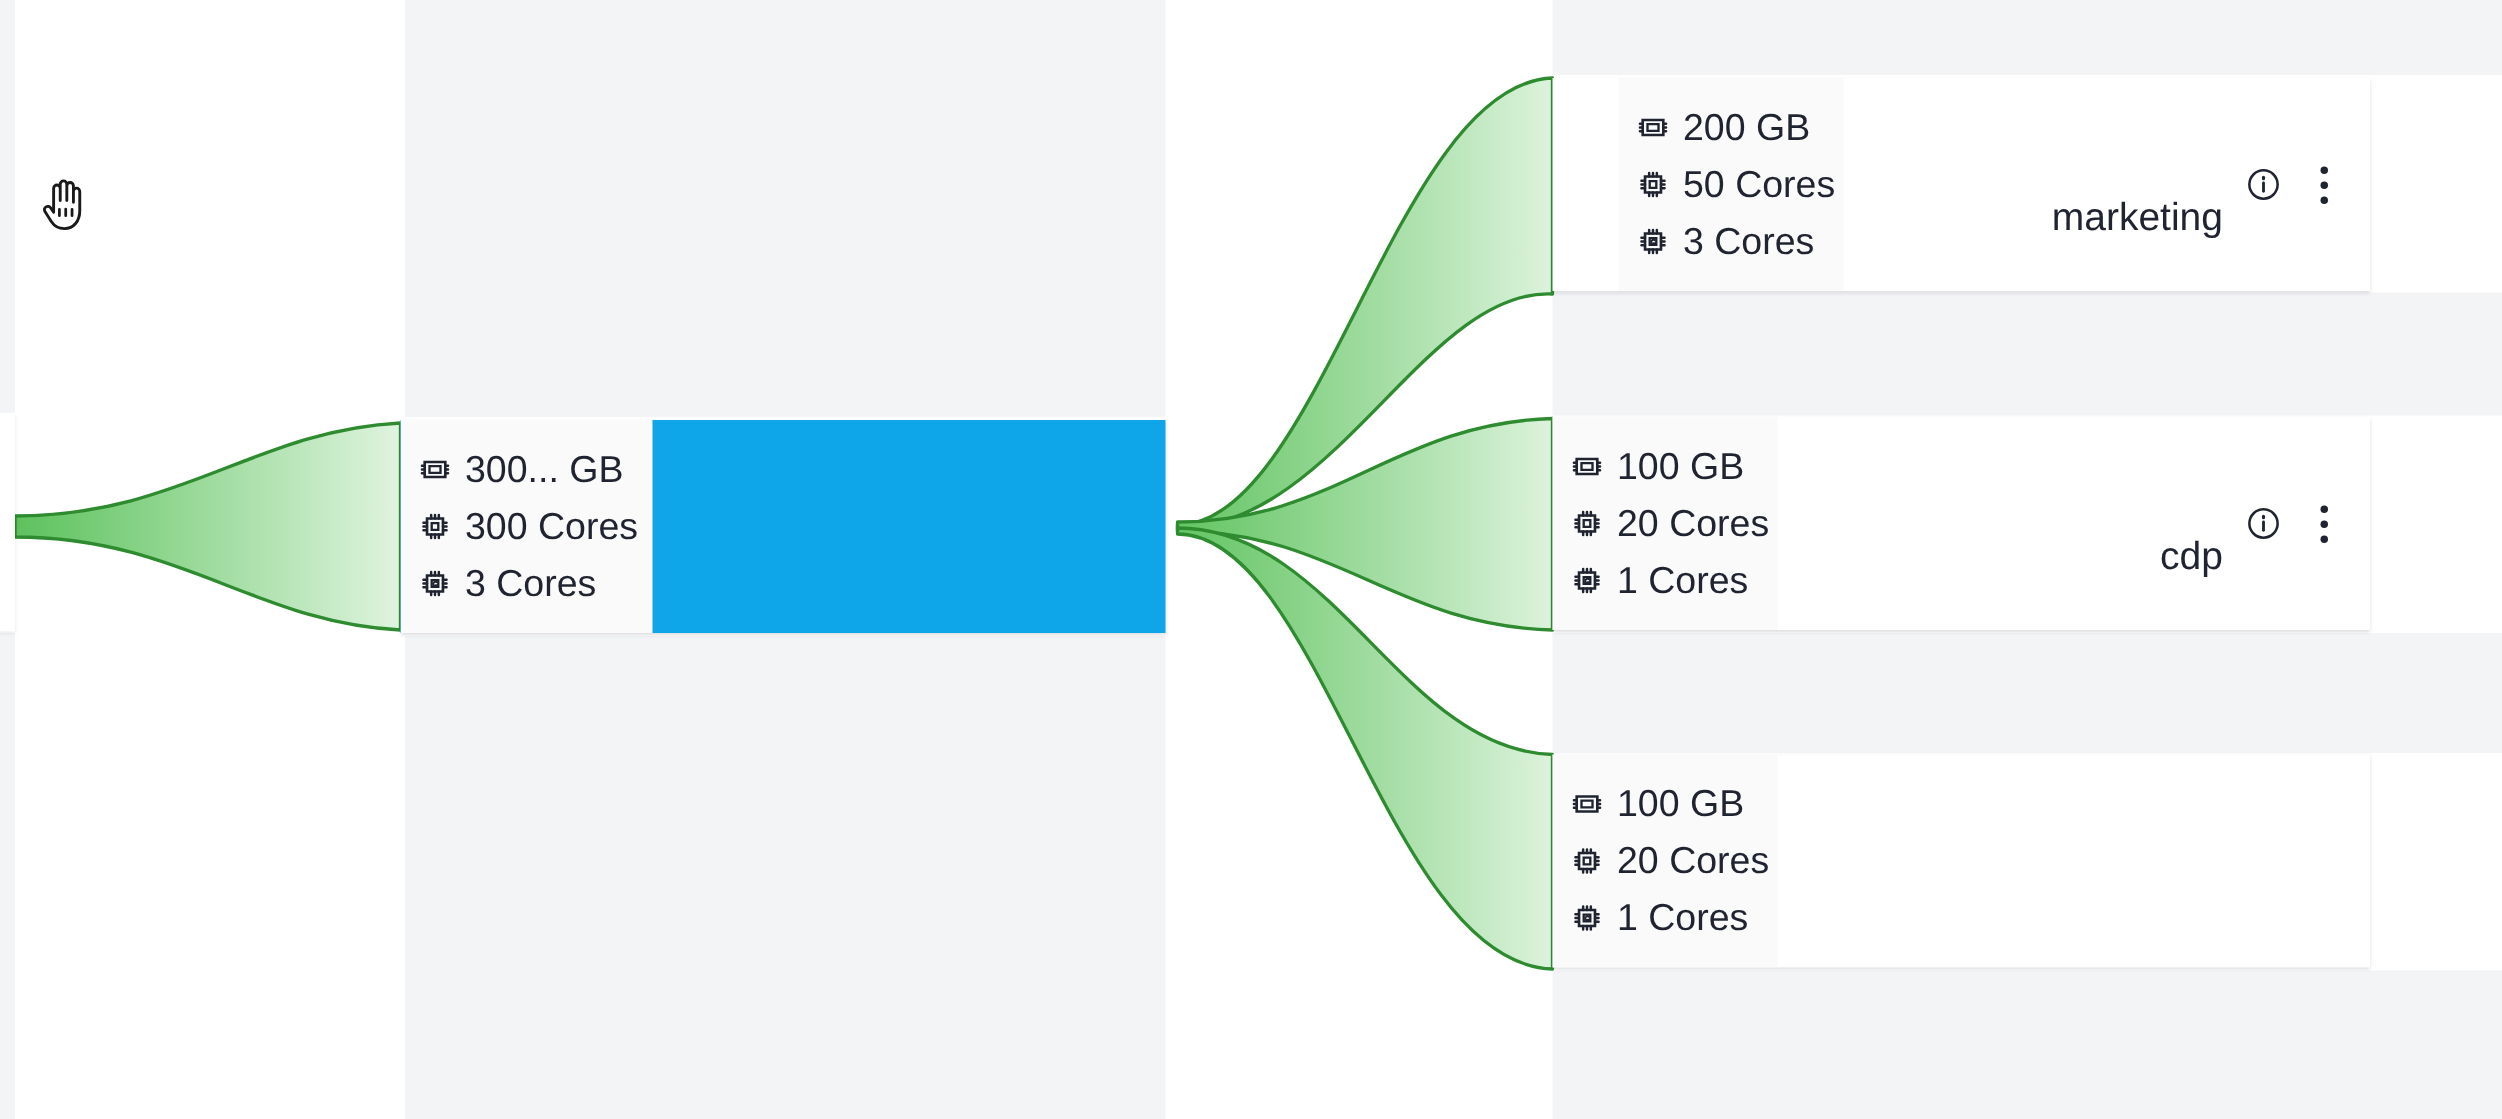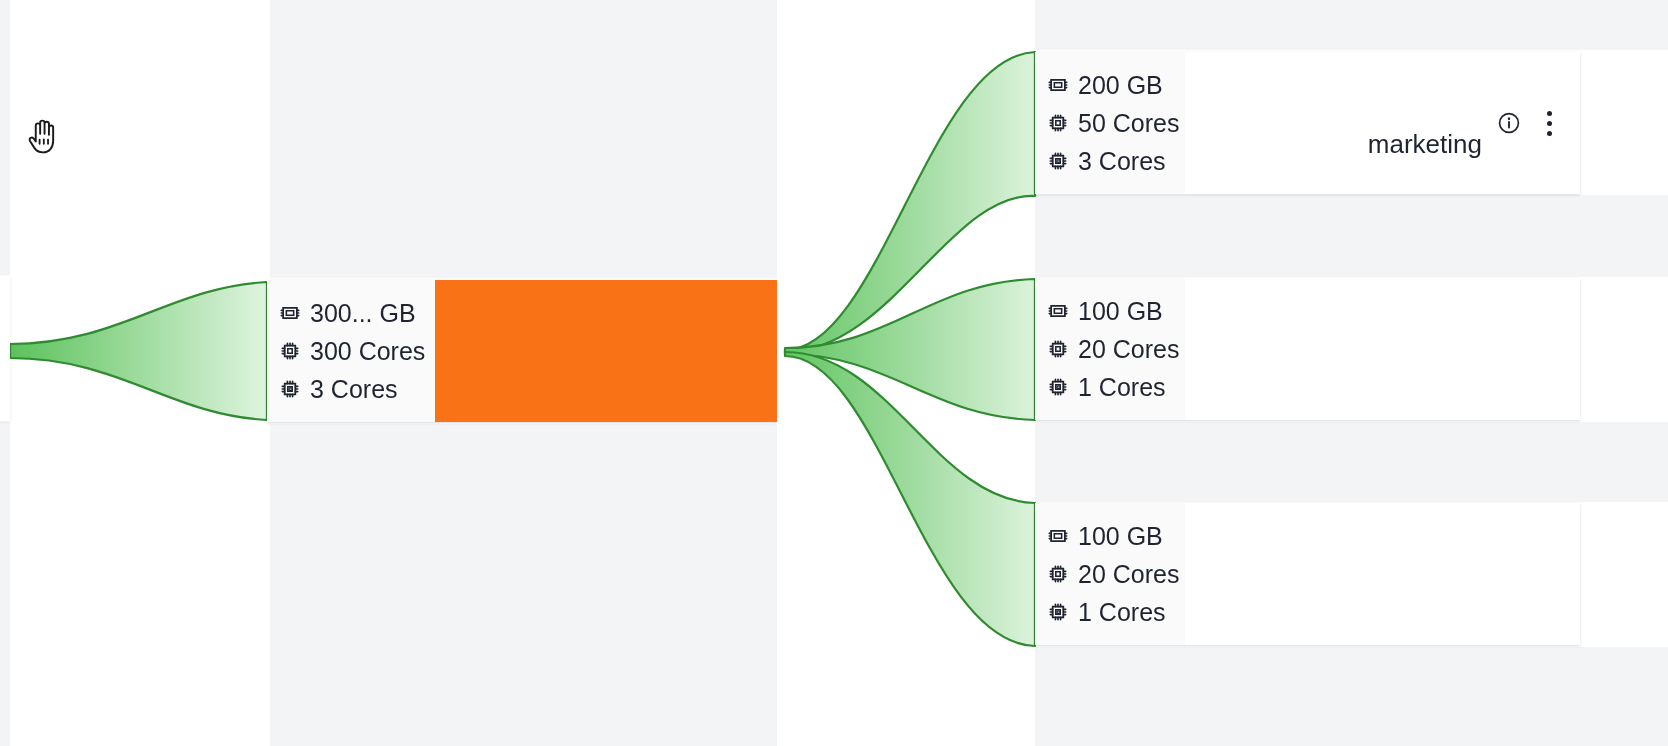--- a/index.html
+++ b/index.html
@@ -112,21 +112,21 @@
          L 1035,420
          C 930,417 890,354 785,354 Z" fill="url(#gradB)" stroke="#2e8b2f" stroke-width="2.2" stroke-linejoin="round"></path>
 
     <path d="M 785,352 C 890,352 935,500 1035,503
          L 1035,646
          C 925,643 880,356 785,356 Z" fill="url(#gradB)" stroke="#2e8b2f" stroke-width="2.2" stroke-linejoin="round"></path>
   </svg>
 
   <div id="nodes">
       <div class="node partial" style="left: -14px; top: 276px; width: 24px; height: 145px; background: rgb(255, 255, 255);"></div>
-      <div class="node" style="left: 267px; top: 280px; width: 510px; height: 142px; background: #f97316;">
+      <div class="node" style="left: 267px; top: 280px; width: 510px; height: 142px; background: #0ea5e9;">
         <div class="stats" style="width: 168px; background: rgb(250, 250, 250);">
           <div class="stat">
             <span class="ico">
               <svg viewBox="0 0 24 24" fill="none">
                 <path d="M4.5 6.5h15v11h-15z" stroke="#1f2430" stroke-width="1.9" stroke-linecap="round" fill="none"></path>
                 <path d="M8 9.5h8v5H8z" stroke="#1f2430" stroke-width="1.7" stroke-linecap="round" fill="none"></path>
                 <path d="M4.5 9.2h-2M4.5 12h-2M4.5 14.8h-2M19.5 9.2h2M19.5 12h2M19.5 14.8h2" stroke="#1f2430" stroke-width="1.8" stroke-linecap="round" fill="none"></path>
               </svg>
             </span>
             <span>300... GB</span>
@@ -150,21 +150,21 @@
                 <path d="M13.4 11.1a1.55 1.55 0 1 0 .2 2.1h-1.1" stroke="#1f2430" stroke-width="1.35" stroke-linecap="round" fill="none"></path>
                 <path d="M9.2 6.2V3.6M12 6.2V3.6M14.8 6.2V3.6M9.2 17.8v2.6M12 17.8v2.6M14.8 17.8v2.6" stroke="#1f2430" stroke-width="1.8" stroke-linecap="round" fill="none"></path>
                 <path d="M6.2 9.2H3.6M6.2 12H3.6M6.2 14.8H3.6M17.8 9.2h2.6M17.8 12h2.6M17.8 14.8h2.6" stroke="#1f2430" stroke-width="1.8" stroke-linecap="round" fill="none"></path>
               </svg>
             </span>
             <span>3 Cores</span>
           </div>
         </div>
       </div>
       <div class="node" style="left: 1035px; top: 52px; width: 545px; height: 142px; background: rgb(255, 255, 255);">
-        <div class="stats" style="width: 150px; background: rgb(250, 250, 250);">
+        <div class="stats" style="width: 150px; background: rgb(250, 250, 250); margin-left: 44px;">
           <div class="stat">
             <span class="ico">
               <svg viewBox="0 0 24 24" fill="none">
                 <path d="M4.5 6.5h15v11h-15z" stroke="#1f2430" stroke-width="1.9" stroke-linecap="round" fill="none"></path>
                 <path d="M8 9.5h8v5H8z" stroke="#1f2430" stroke-width="1.7" stroke-linecap="round" fill="none"></path>
                 <path d="M4.5 9.2h-2M4.5 12h-2M4.5 14.8h-2M19.5 9.2h2M19.5 12h2M19.5 14.8h2" stroke="#1f2430" stroke-width="1.8" stroke-linecap="round" fill="none"></path>
               </svg>
             </span>
             <span>200 GB</span>
           </div>
@@ -236,20 +236,35 @@
               <svg viewBox="0 0 24 24" fill="none">
                 <path d="M6.2 6.2h11.6v11.6H6.2z" stroke="#1f2430" stroke-width="1.9" stroke-linecap="round" fill="none"></path>
                 <path d="M9.6 9.6h4.8v4.8H9.6z" stroke="#1f2430" stroke-width="1.7" stroke-linecap="round" fill="none"></path>
                 <path d="M13.4 11.1a1.55 1.55 0 1 0 .2 2.1h-1.1" stroke="#1f2430" stroke-width="1.35" stroke-linecap="round" fill="none"></path>
                 <path d="M9.2 6.2V3.6M12 6.2V3.6M14.8 6.2V3.6M9.2 17.8v2.6M12 17.8v2.6M14.8 17.8v2.6" stroke="#1f2430" stroke-width="1.8" stroke-linecap="round" fill="none"></path>
                 <path d="M6.2 9.2H3.6M6.2 12H3.6M6.2 14.8H3.6M17.8 9.2h2.6M17.8 12h2.6M17.8 14.8h2.6" stroke="#1f2430" stroke-width="1.8" stroke-linecap="round" fill="none"></path>
               </svg>
             </span>
             <span>1 Cores</span>
           </div>
+        </div>
+        <div class="node-right">
+          <span class="node-title">cdp</span>
+          <span class="info-btn">
+            <svg viewBox="0 0 24 24" fill="none">
+              <path d="M12 3.3a8.7 8.7 0 1 0 0 17.4 8.7 8.7 0 0 0 0-17.4z" stroke="#1f2430" stroke-width="1.55" stroke-linecap="round" fill="none"></path>
+              <path d="M12 11v5.2" stroke="#1f2430" stroke-width="1.75" stroke-linecap="round" fill="none"></path>
+              <path d="M12 7.6v.9" stroke="#1f2430" stroke-width="1.9" stroke-linecap="round" fill="none"></path>
+            </svg>
+          </span>
+          <span class="kebab">
+            <i></i>
+            <i></i>
+            <i></i>
+          </span>
         </div>
       </div>
       <div class="node" style="left: 1035px; top: 503px; width: 545px; height: 142px; background: rgb(255, 255, 255);">
         <div class="stats" style="width: 150px; background: rgb(250, 250, 250);">
           <div class="stat">
             <span class="ico">
               <svg viewBox="0 0 24 24" fill="none">
                 <path d="M4.5 6.5h15v11h-15z" stroke="#1f2430" stroke-width="1.9" stroke-linecap="round" fill="none"></path>
                 <path d="M8 9.5h8v5H8z" stroke="#1f2430" stroke-width="1.7" stroke-linecap="round" fill="none"></path>
                 <path d="M4.5 9.2h-2M4.5 12h-2M4.5 14.8h-2M19.5 9.2h2M19.5 12h2M19.5 14.8h2" stroke="#1f2430" stroke-width="1.8" stroke-linecap="round" fill="none"></path>

